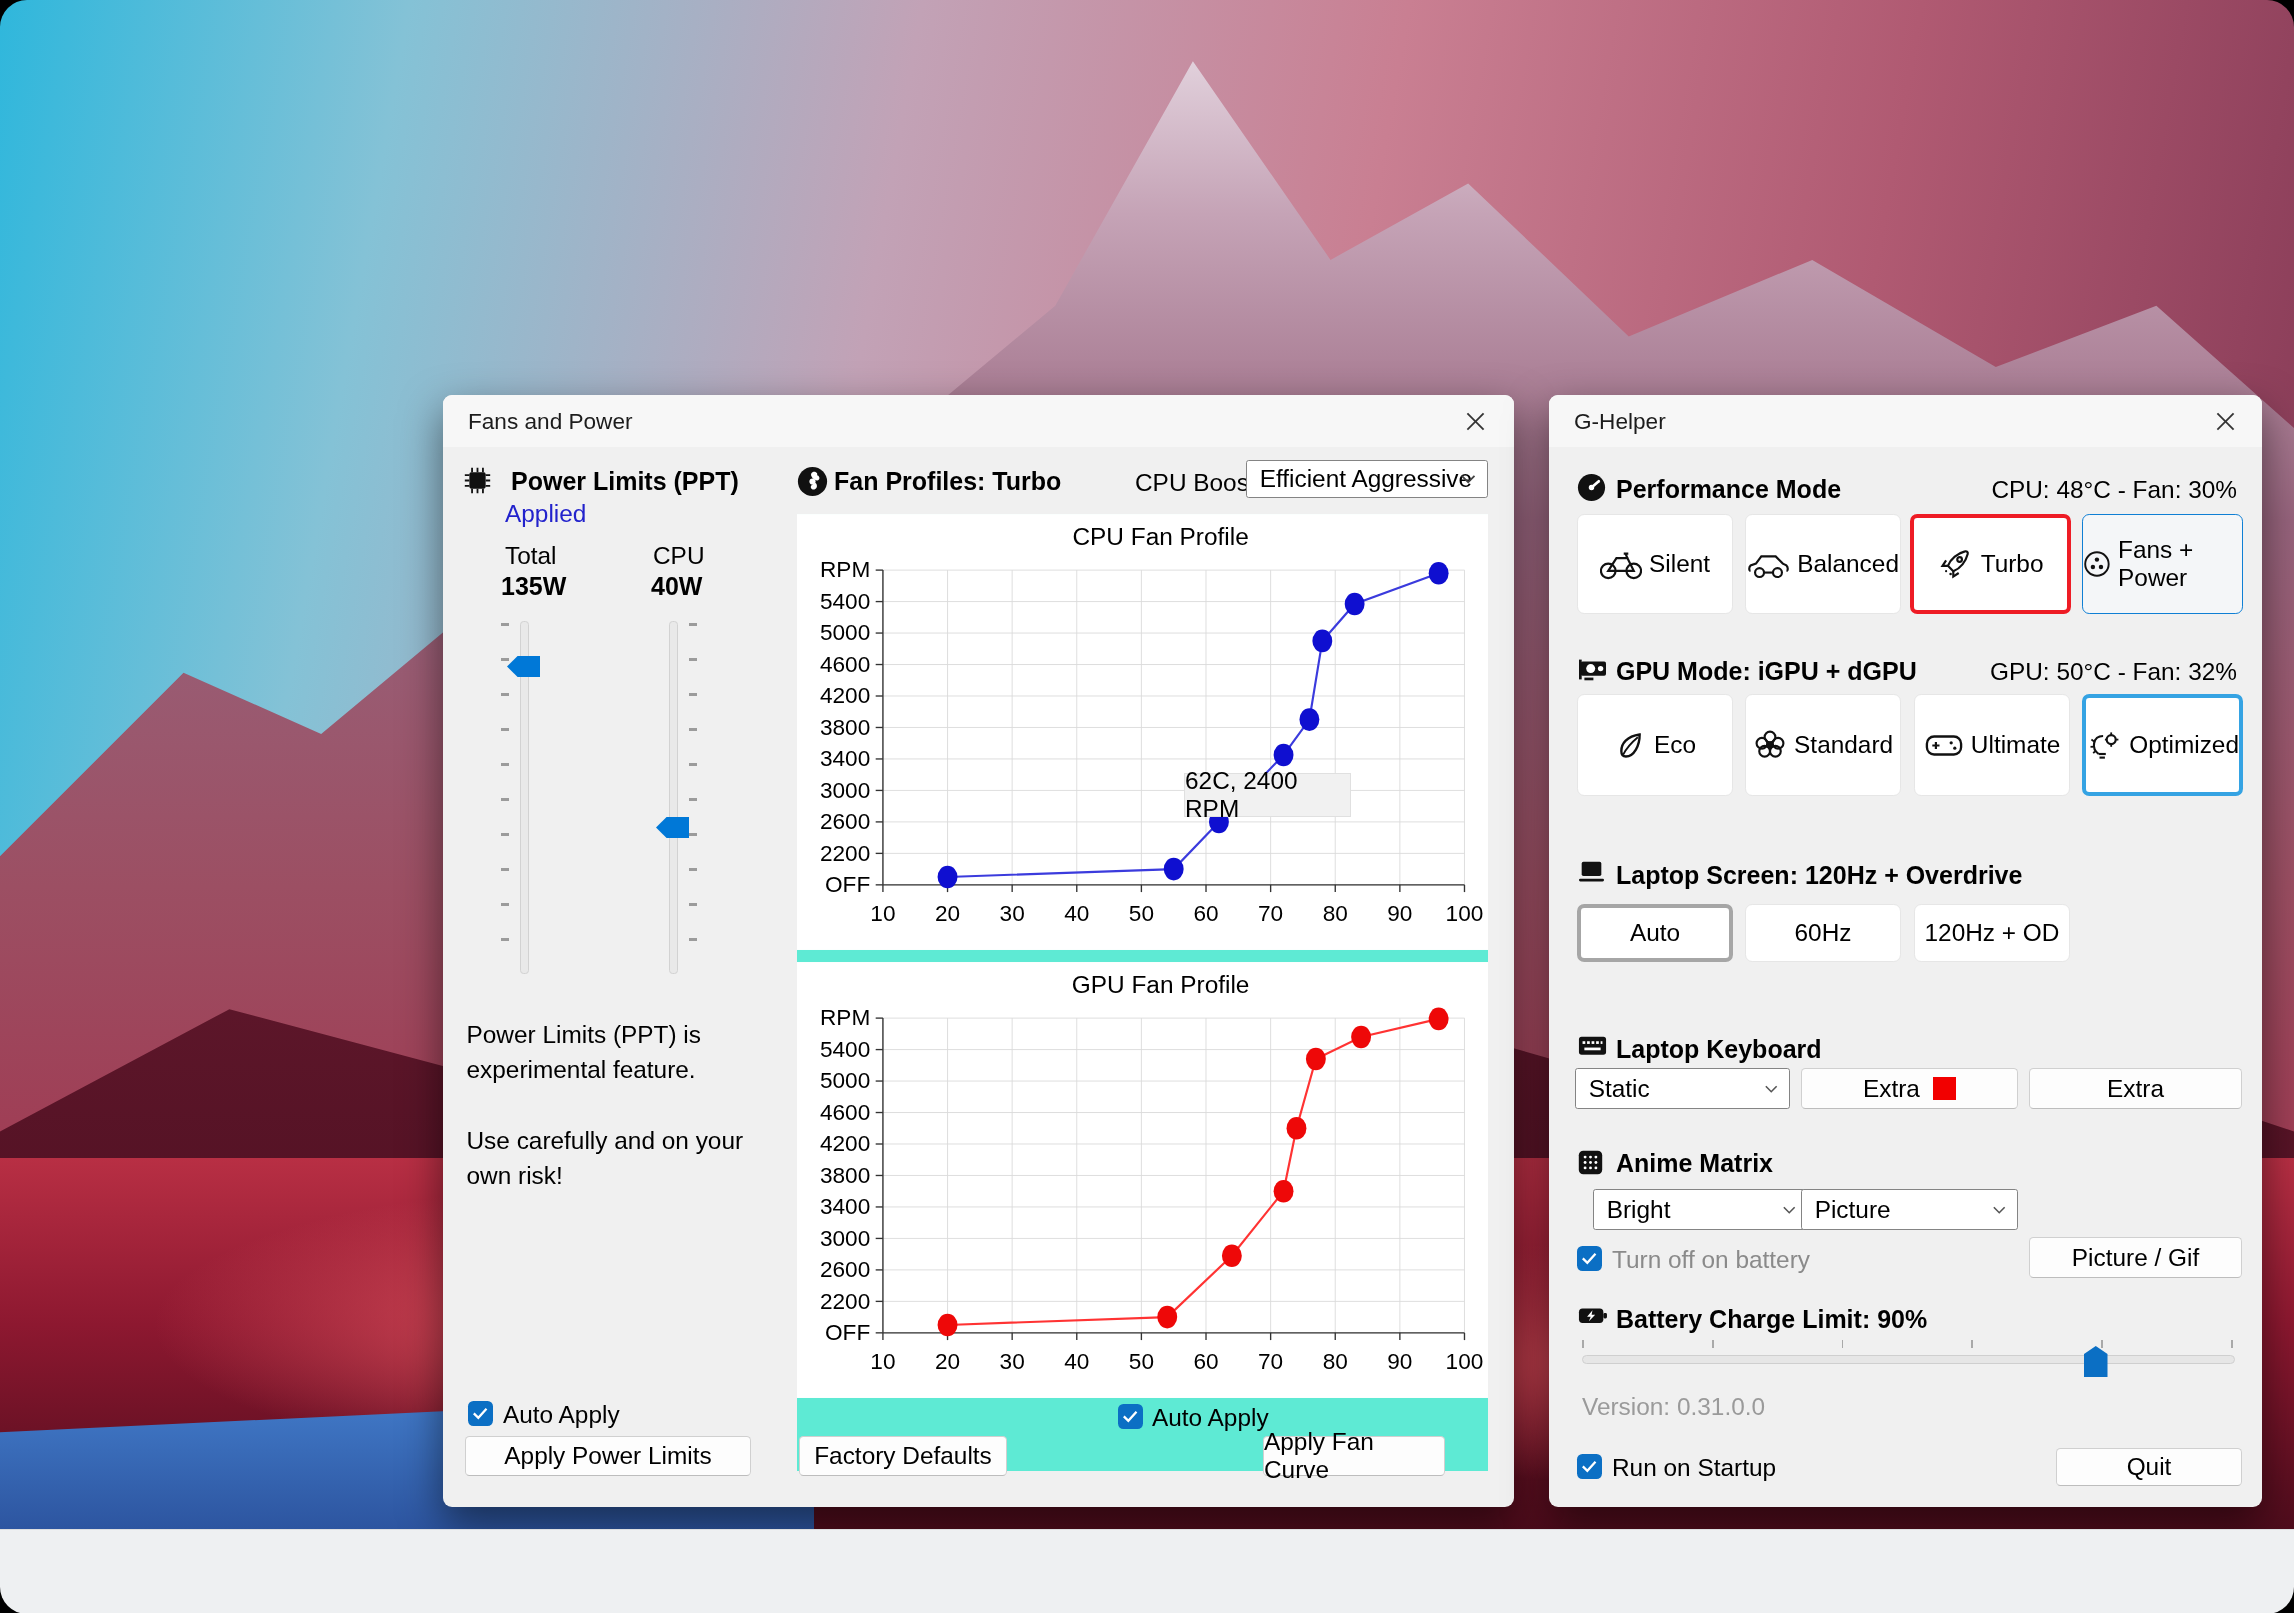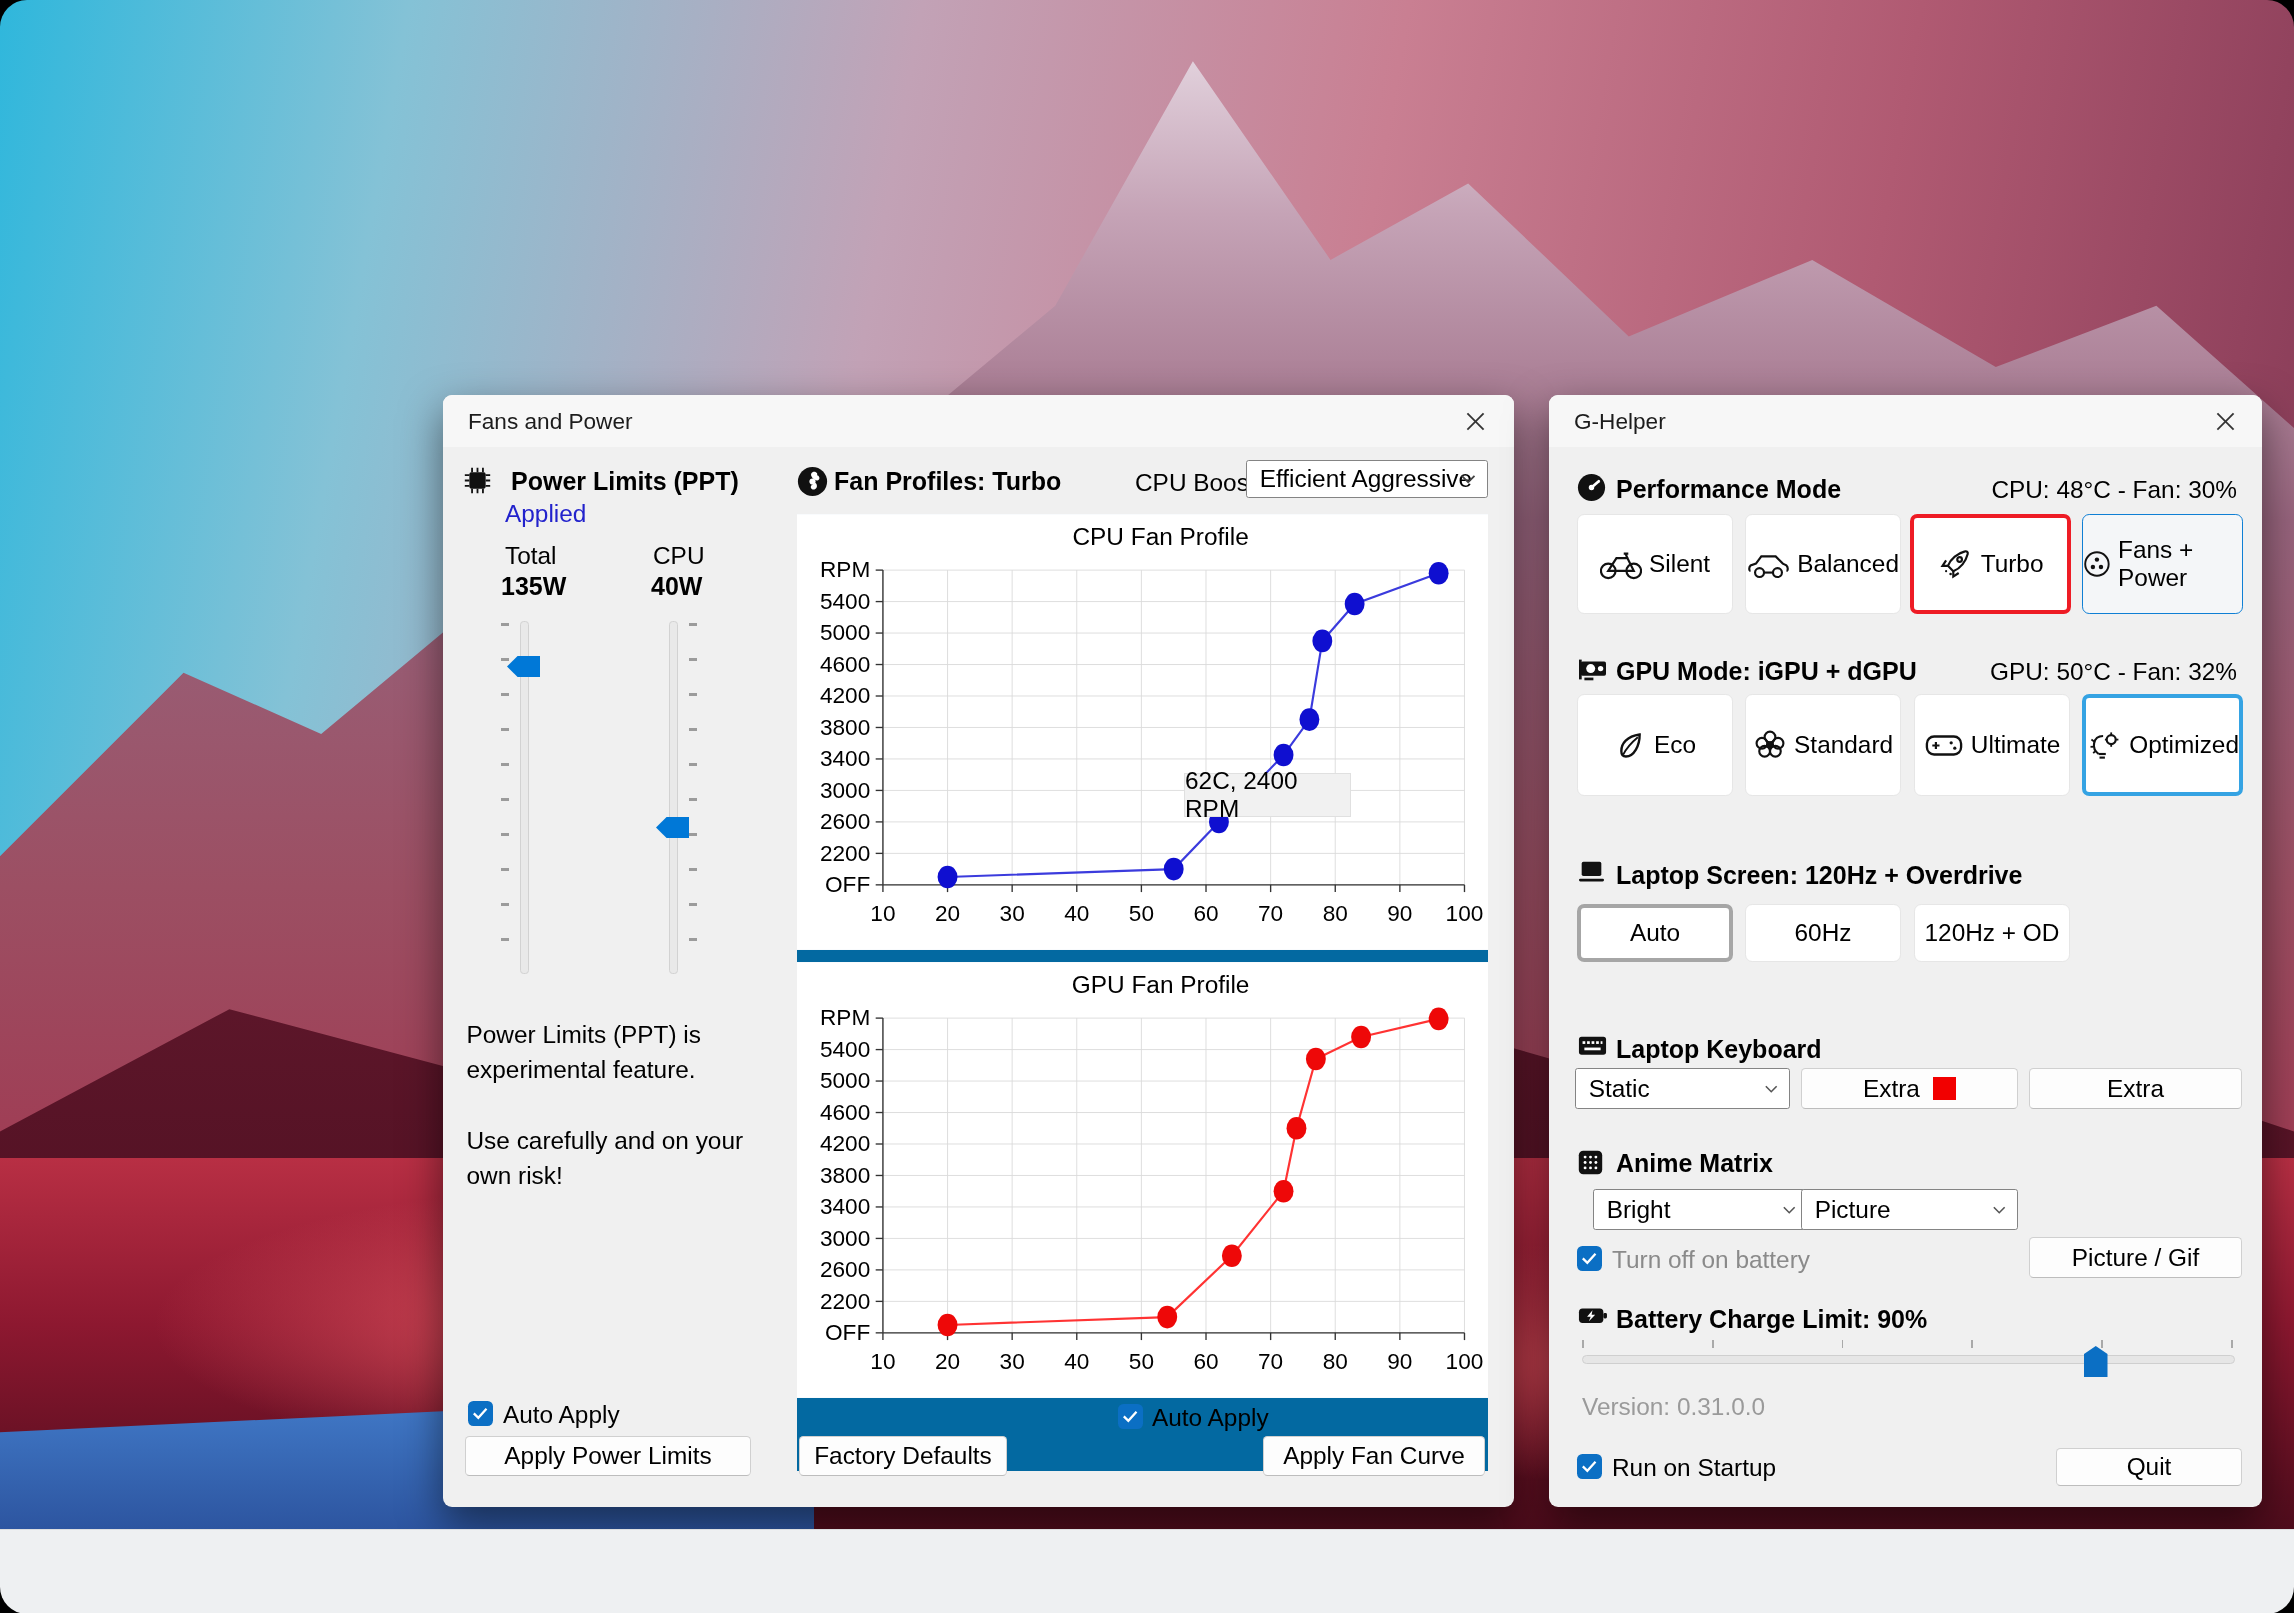--- a/index.html
+++ b/index.html
@@ -59,21 +59,21 @@
   .vthumb{position:absolute;width:33px;height:21px;background:#0078d7;
     clip-path:polygon(0 50%,32% 0,100% 0,100% 100%,32% 100%);}
 
   
   .htrack{position:absolute;height:7.2px;background:#e6e6e6;border:0.9px solid #cfcfcf;border-radius:4.5px;}
   .hticks{position:absolute;display:flex;justify-content:space-between;}
   .hticks i{width:1.8px;height:8.1px;background:#a9a9a9;}
   .hthumb{position:absolute;width:23.5px;height:31px;background:#0b6fc4;
     clip-path:polygon(50% 0,100% 26%,100% 100%,0 100%,0 26%);}
 
-  .chart-panel{position:absolute;width:691px;height:509px;background:#0369a1;}
+  .chart-panel{position:absolute;width:691px;height:509px;background:#5eead4;}
   .chart-tooltip{position:absolute;left:387px;top:259px;width:165px;height:42px;background:#f1f1f1;
     border:0.9px solid #e0e0e0;display:flex;align-items:center;justify-content:center;font-size:24.4px;color:#000;}
 
   .link-blue{font-size:24.4px;color:#2222cc;}
   .link-gray{font-size:24.4px;color:#9a9a9a;}
 
   
   #taskbar{left:0;top:1529px;width:2294px;height:85px;background:#eef0f2;border-top:0.9px solid #dcdee0;box-sizing:border-box;}
 </style>
 </head>
@@ -320,21 +320,21 @@
         </svg>
     </div>
 
     <div class="win-btn" style="left:356px;top:1041px;width:208px;height:40px;">Factory Defaults</div>
     <div class="checkbox" style="left:675px;top:1009px;">
       <svg width="16.3" height="12.7" viewBox="0 0 18 14">
           <polyline points="2,7 7,12 16,2" fill="none" stroke="#fff" stroke-width="2.5"></polyline>
         </svg>
     </div>
     <span class="cb-label" style="left:709px;top:1009px;">Auto Apply</span>
-    <div class="win-btn" style="left:820px;top:1041px;width:222px;height:40px;">Apply Fan Curve</div>
+    <div class="win-btn" style="left:820px;top:1041px;width:182px;height:40px;">Apply Fan Curve</div>
   </div>
 
   <div class="abs window" style="left:1549px;top:395px;width:713px;height:1112px;">
     <div class="titlebar">
       <span class="title">G-Helper</span>
       <svg class="closebtn" style="right:23.5px;" viewBox="0 0 30 30">
         <line x1="6" y1="6" x2="24" y2="24" stroke="#333" stroke-width="2"></line>
         <line x1="24" y1="6" x2="6" y2="24" stroke="#333" stroke-width="2"></line>
       </svg>
     </div>

